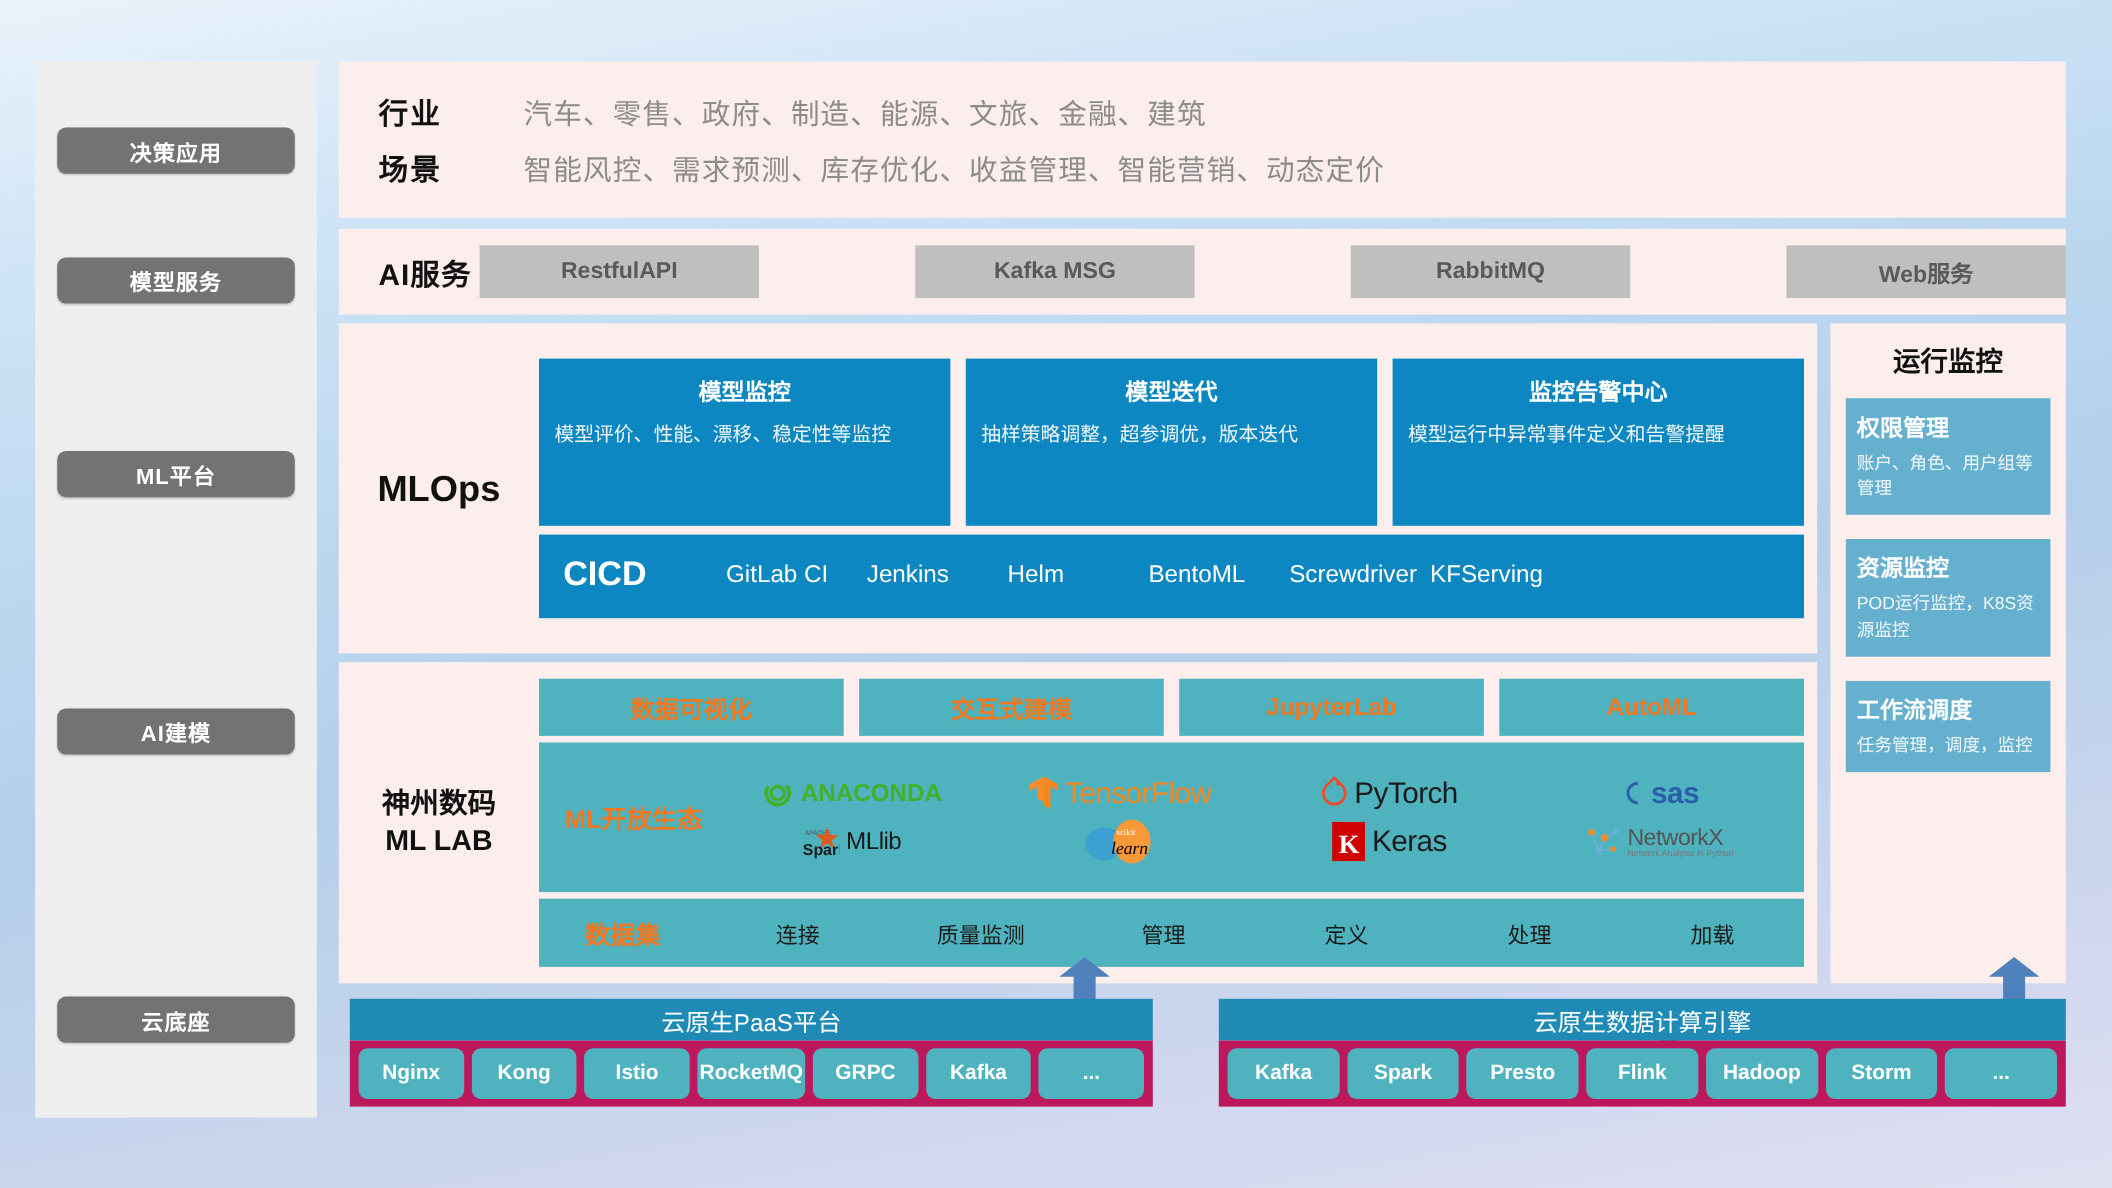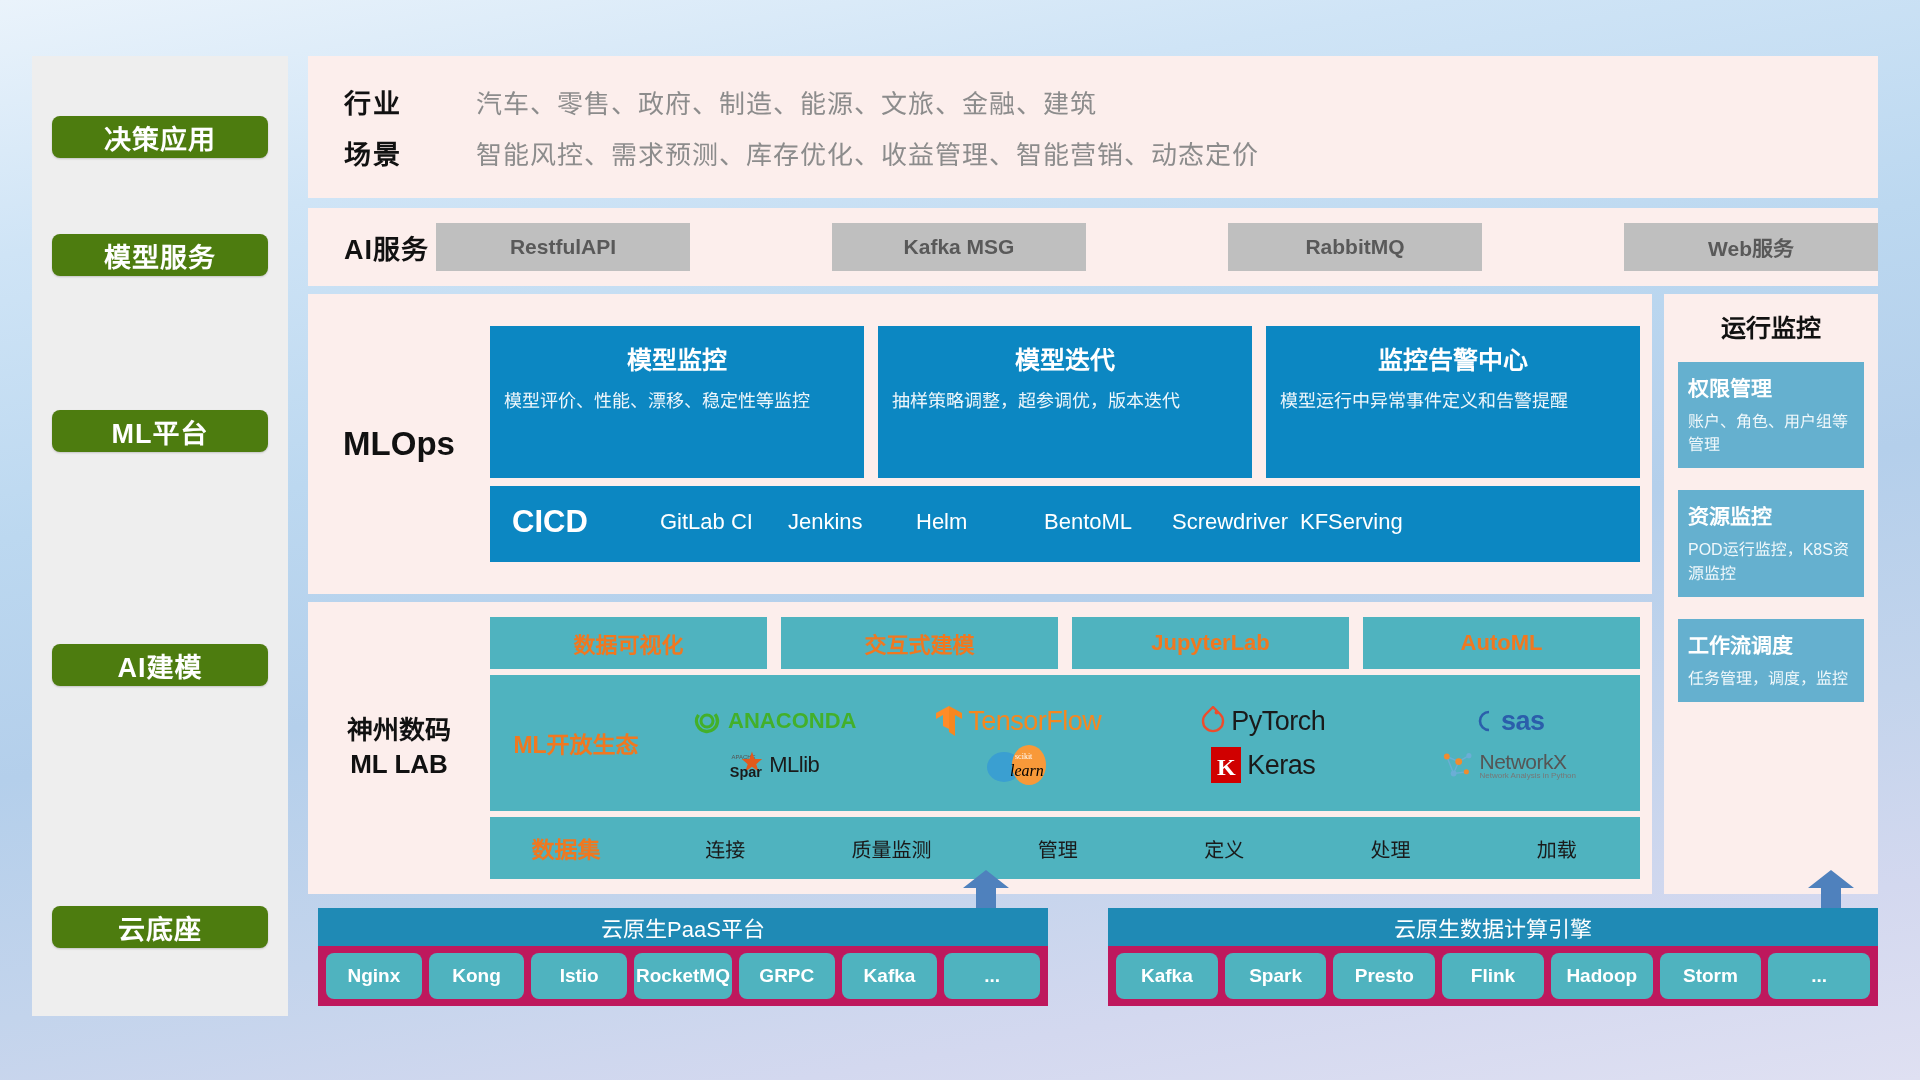--- a/index.html
+++ b/index.html
@@ -18,24 +18,24 @@
   
   .rail {
     position: absolute;
     left: 32px; top: 56px;
     width: 256px; height: 960px;
     background: #eeeeee;
   }
   .rail-btn {
     position: absolute;
     left: 20px; width: 216px; height: 42px;
-    background: #4d7c0f;
+    background: #737373;
     border-radius: 8px;
     color: #ffffff;
-    font-size: 27px;
+    font-size: 20px;
     font-weight: bold;
     display: flex; align-items: center; justify-content: center;
     letter-spacing: 1px;
     box-shadow: 0 1px 2px rgba(0,0,0,.18);
   }
   .rb0 { top: 60px; }
   .rb1 { top: 178px; }
   .rb2 { top: 354px; }
   .rb3 { top: 588px; }
   .rb4 { top: 850px; }
@@ -99,21 +99,21 @@
     width: 182px; text-align: center;
     font-size: 33px; font-weight: bold; color: #111;
   }
   .mlops-right { flex: 1; padding-right: 12px; }
   .mlops-cards { display: flex; gap: 14px; margin-bottom: 8px; }
   .mlops-card {
     flex: 1; background: #0c87c2; color: #fff;
     padding: 14px 14px 16px 14px; height: 152px;
   }
   .mlops-card h4 {
-    font-size: 25px; text-align: center; font-weight: bold;
+    font-size: 21px; text-align: center; font-weight: bold;
     margin-bottom: 12px;
   }
   .mlops-card p { font-size: 18px; line-height: 1.45; color: #eef6fb; }
   .cicd-bar {
     background: #0c87c2; height: 76px;
     display: flex; align-items: center; overflow: hidden;
     padding-left: 22px;
   }
   .cicd-title {
     font-size: 31px; font-weight: bold; color: #fff;

